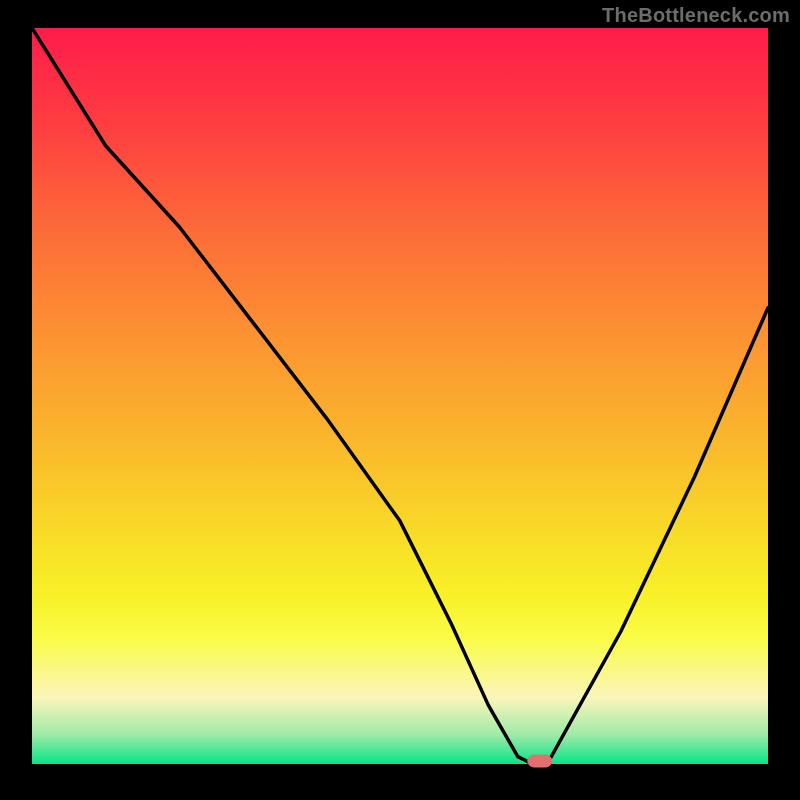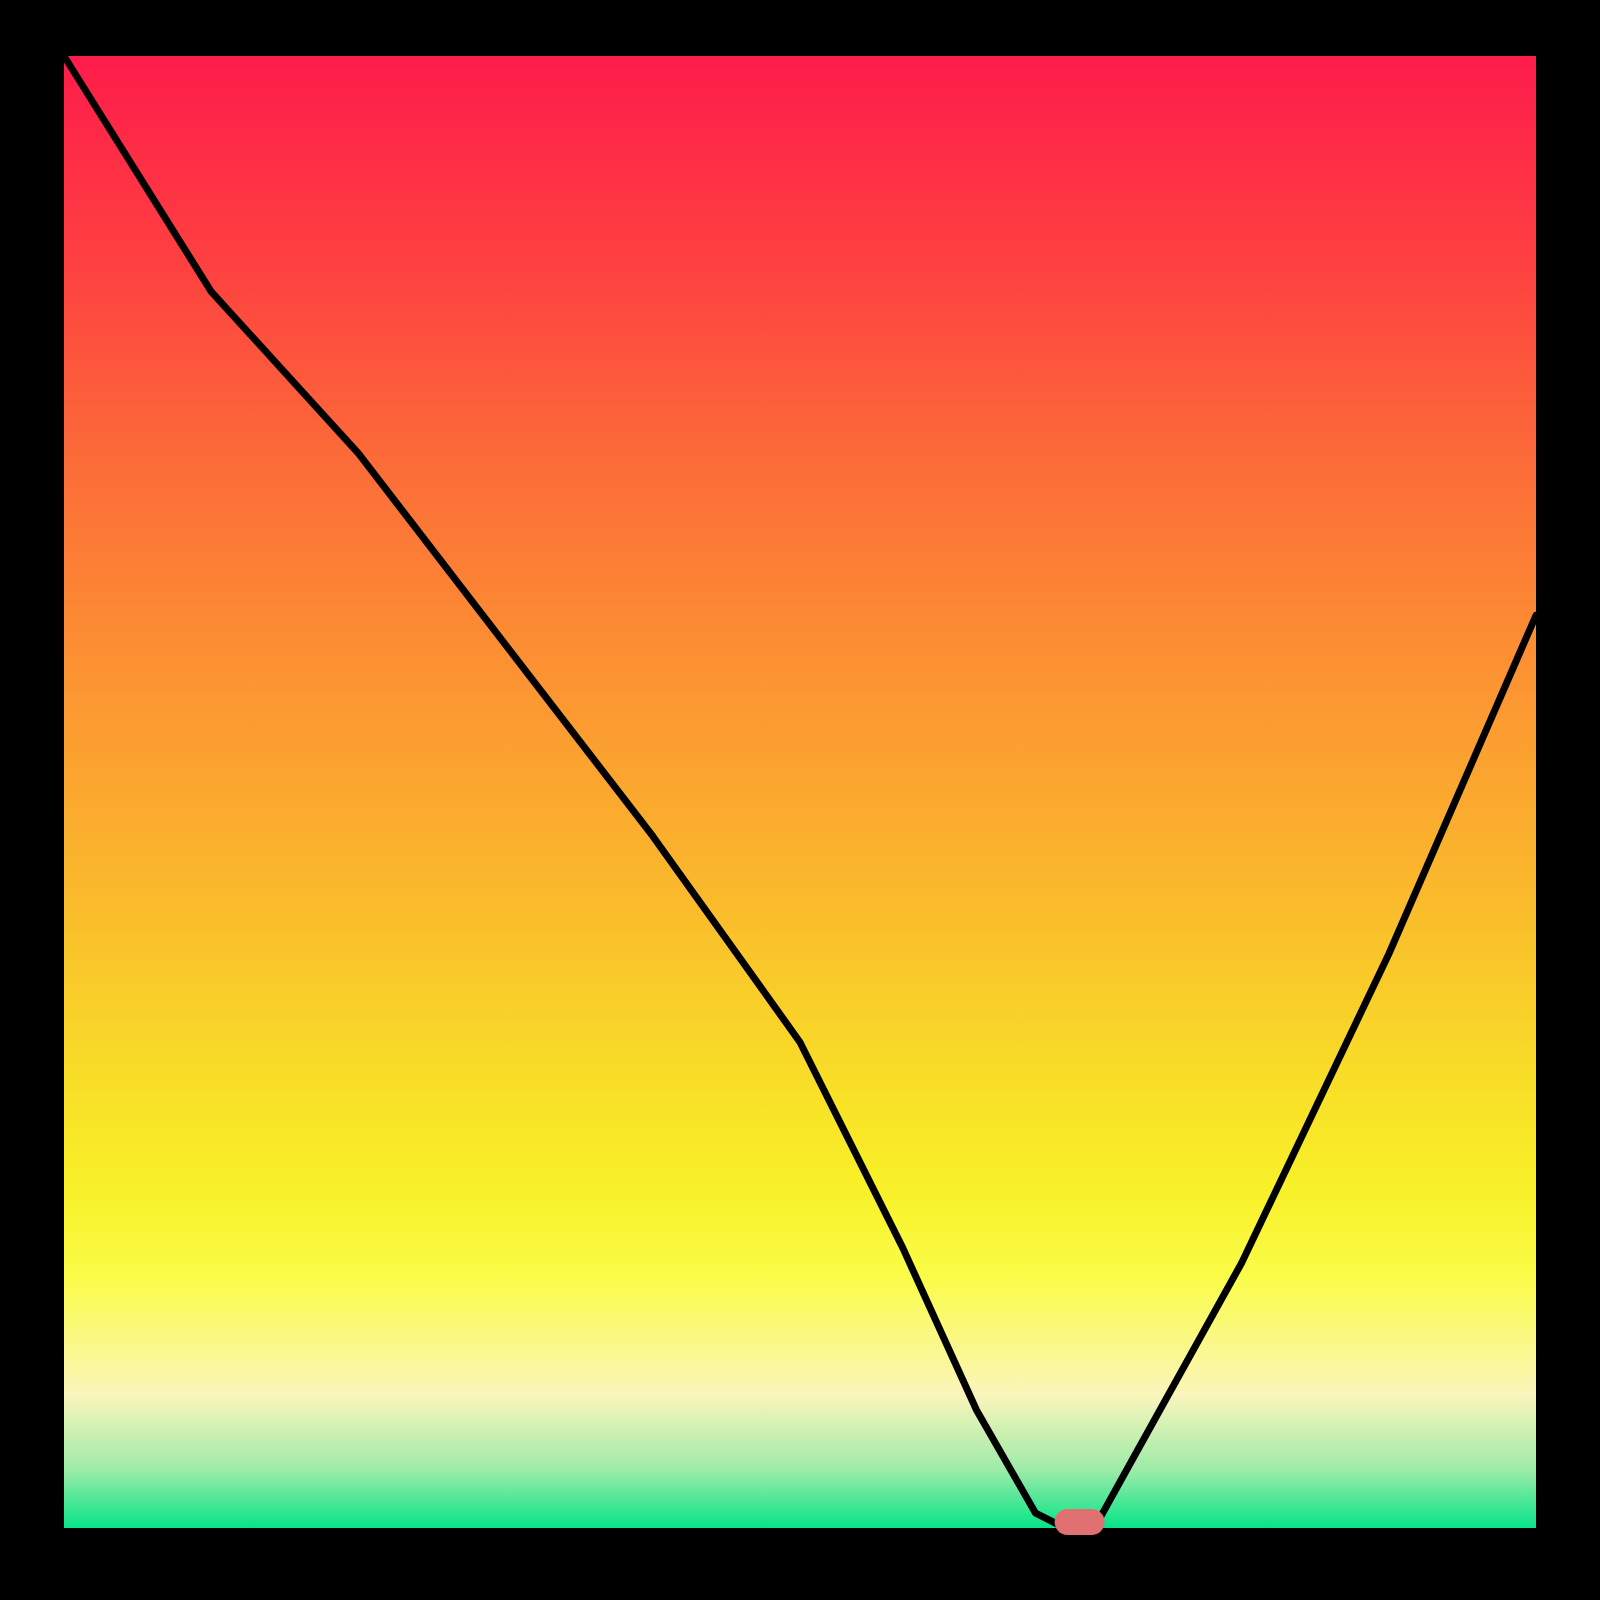--- a/index.html
+++ b/index.html
@@ -36,20 +36,21 @@
   }
   .marker {
     fill: #e17070;
     stroke: #e17070;
   }
 </style>
 </head>
 <body>
 <div class="container">
 
+  <div class="watermark">TheBottleneck.com</div>
 
   <svg class="plot" viewBox="0 0 800 800">
     <defs>
       <linearGradient id="bg-grad" x1="0" y1="0" x2="0" y2="1">
         <stop id="g0" offset="0%" stop-color="#fe1c4b"></stop>
         <stop id="g1" offset="14%" stop-color="#fe4040"></stop>
         <stop id="g2" offset="28%" stop-color="#fc6d38"></stop>
         <stop id="g3" offset="42%" stop-color="#fc9332"></stop>
         <stop id="g4" offset="56%" stop-color="#fab72c"></stop>
         <stop id="g5" offset="70%" stop-color="#f8df27"></stop>

